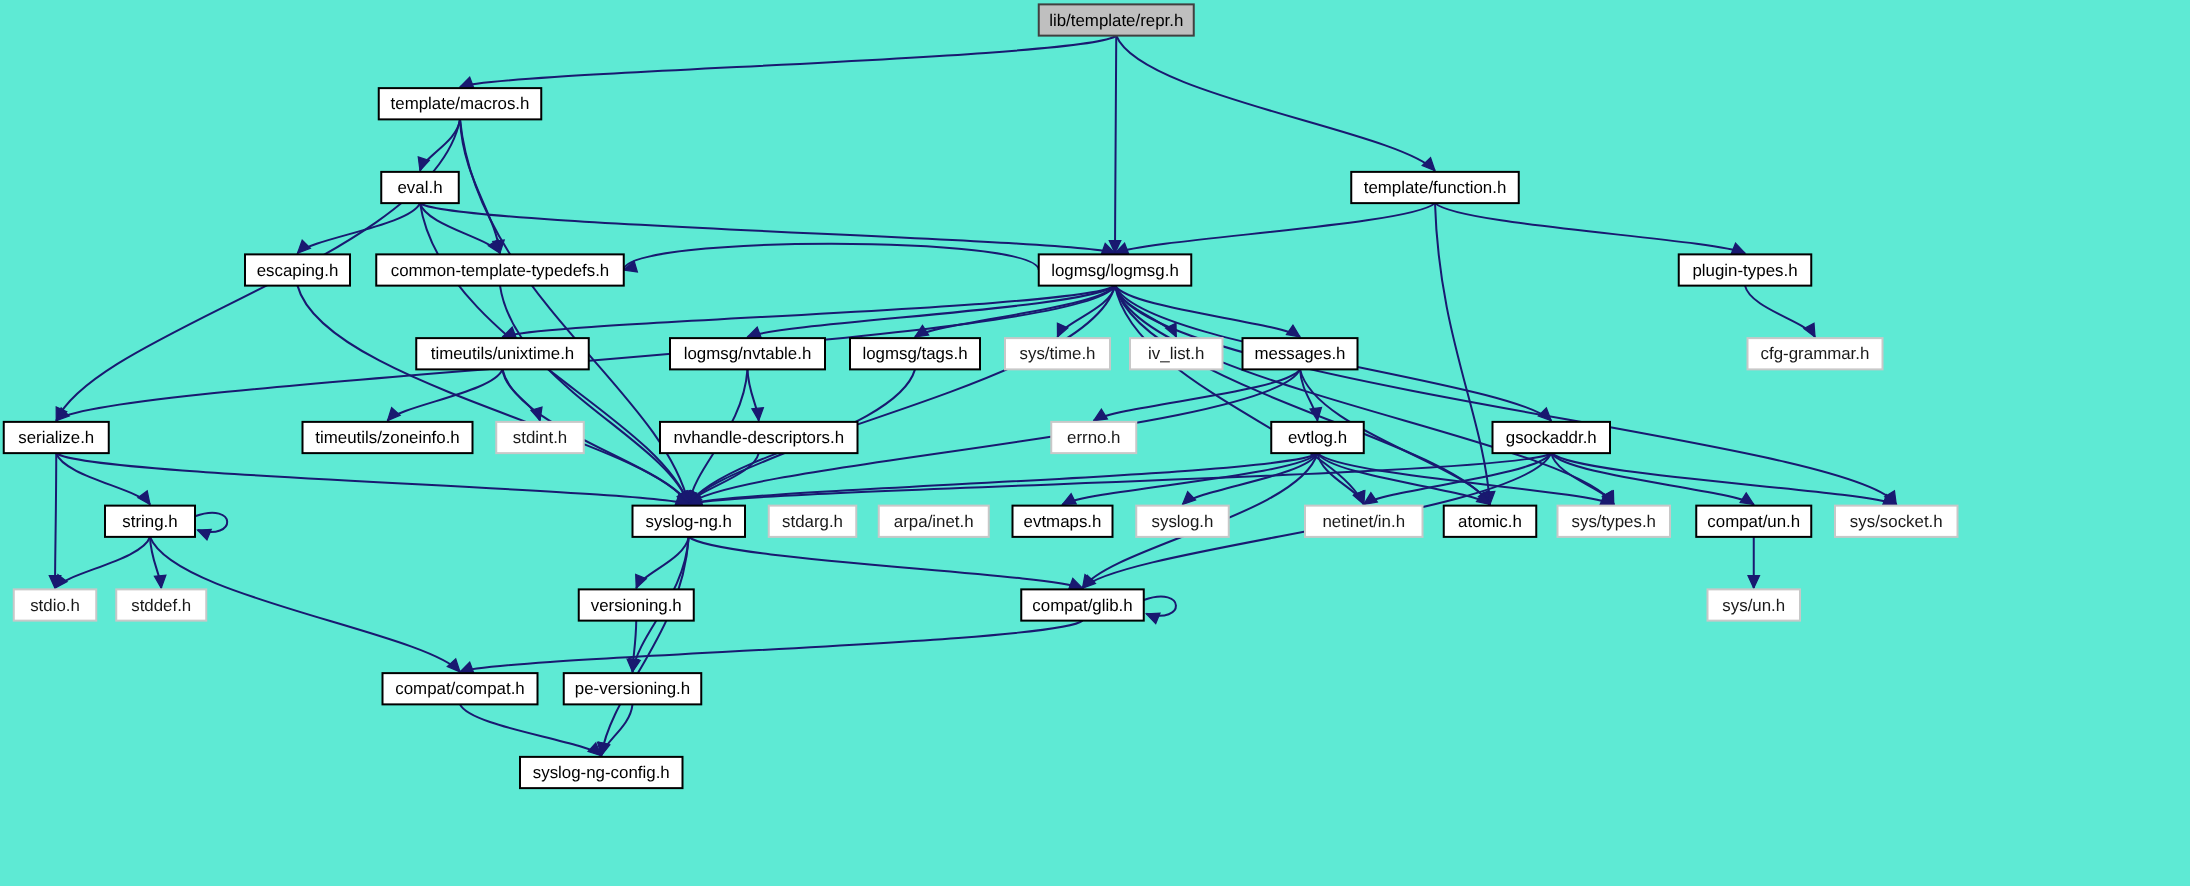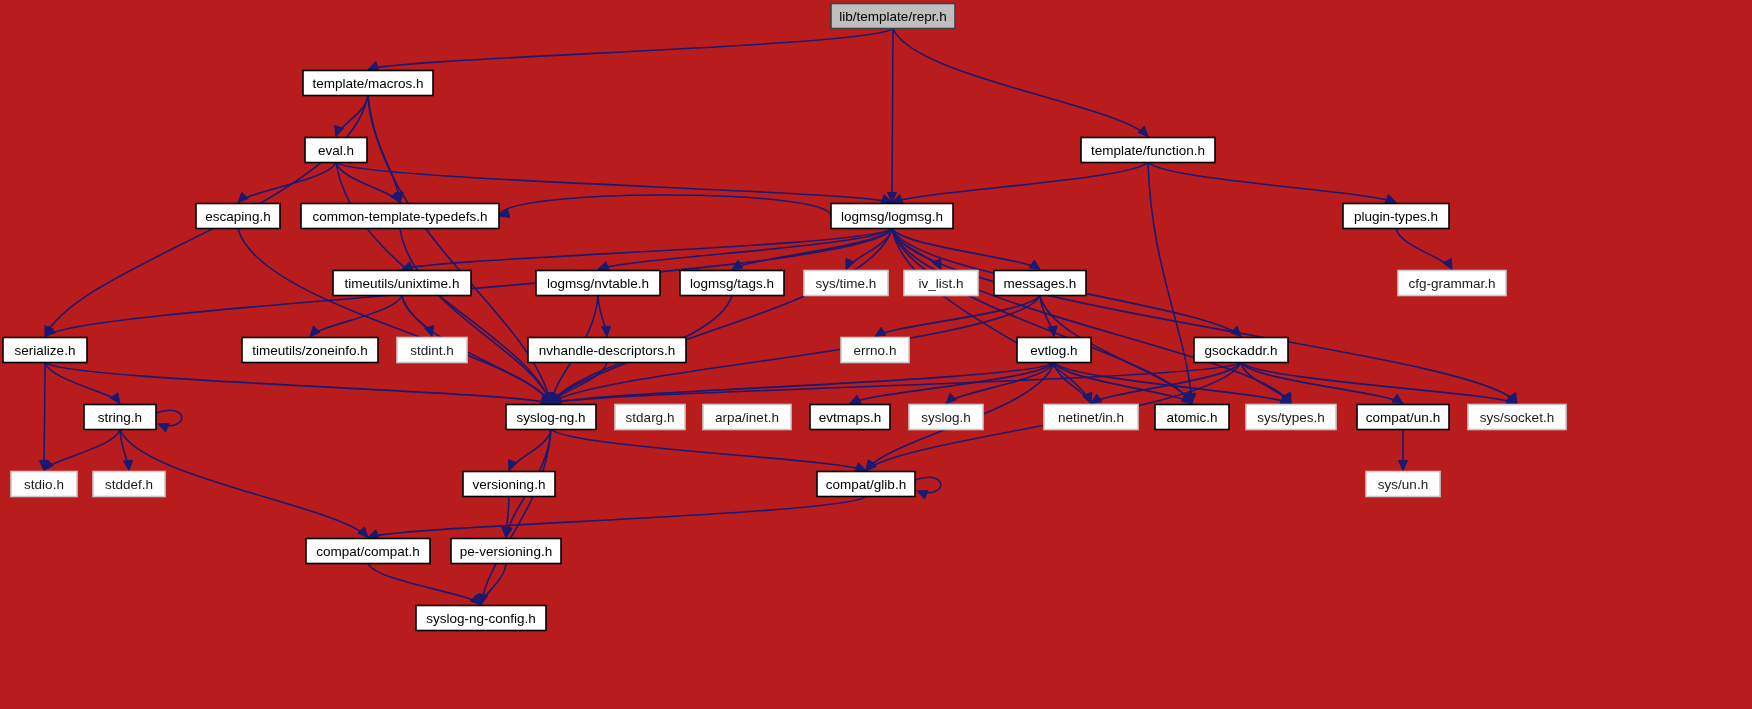--- a/index.html
+++ b/index.html
@@ -1,17 +1,17 @@
 <!DOCTYPE html>
 <html><head>
 <meta charset="utf-8">
 <style>
   html,body{margin:0;padding:0;background:#ffffff;}
   body{font-family:"Liberation Sans",sans-serif;}
-  #graph-wrap{position:relative;width:1752px;height:709px;overflow:hidden;background:#b91c1c;}
+  #graph-wrap{position:relative;width:1752px;height:709px;overflow:hidden;background:#5eead4;}
   svg#graph{display:block;width:1752px;height:709px;}
   .edge{fill:none;stroke:#191970;stroke-width:1.6;}
   .arrowhead{fill:#191970;stroke:#191970;stroke-width:1;}
   .nodebox{stroke-width:1.6;}
   .nodebox.internal{fill:#ffffff;stroke:#000000;}
   .nodebox.external{fill:#ffffff;stroke:#c8c8c8;}
   .nodebox.root{fill:#bfbfbf;stroke:#404040;}
   .nodelabel{font-family:"Liberation Sans",sans-serif;font-size:13.5px;fill:#000;text-anchor:middle;dominant-baseline:middle;}
   .nodelabel.external{fill:#1a1a1a;}
 </style>

